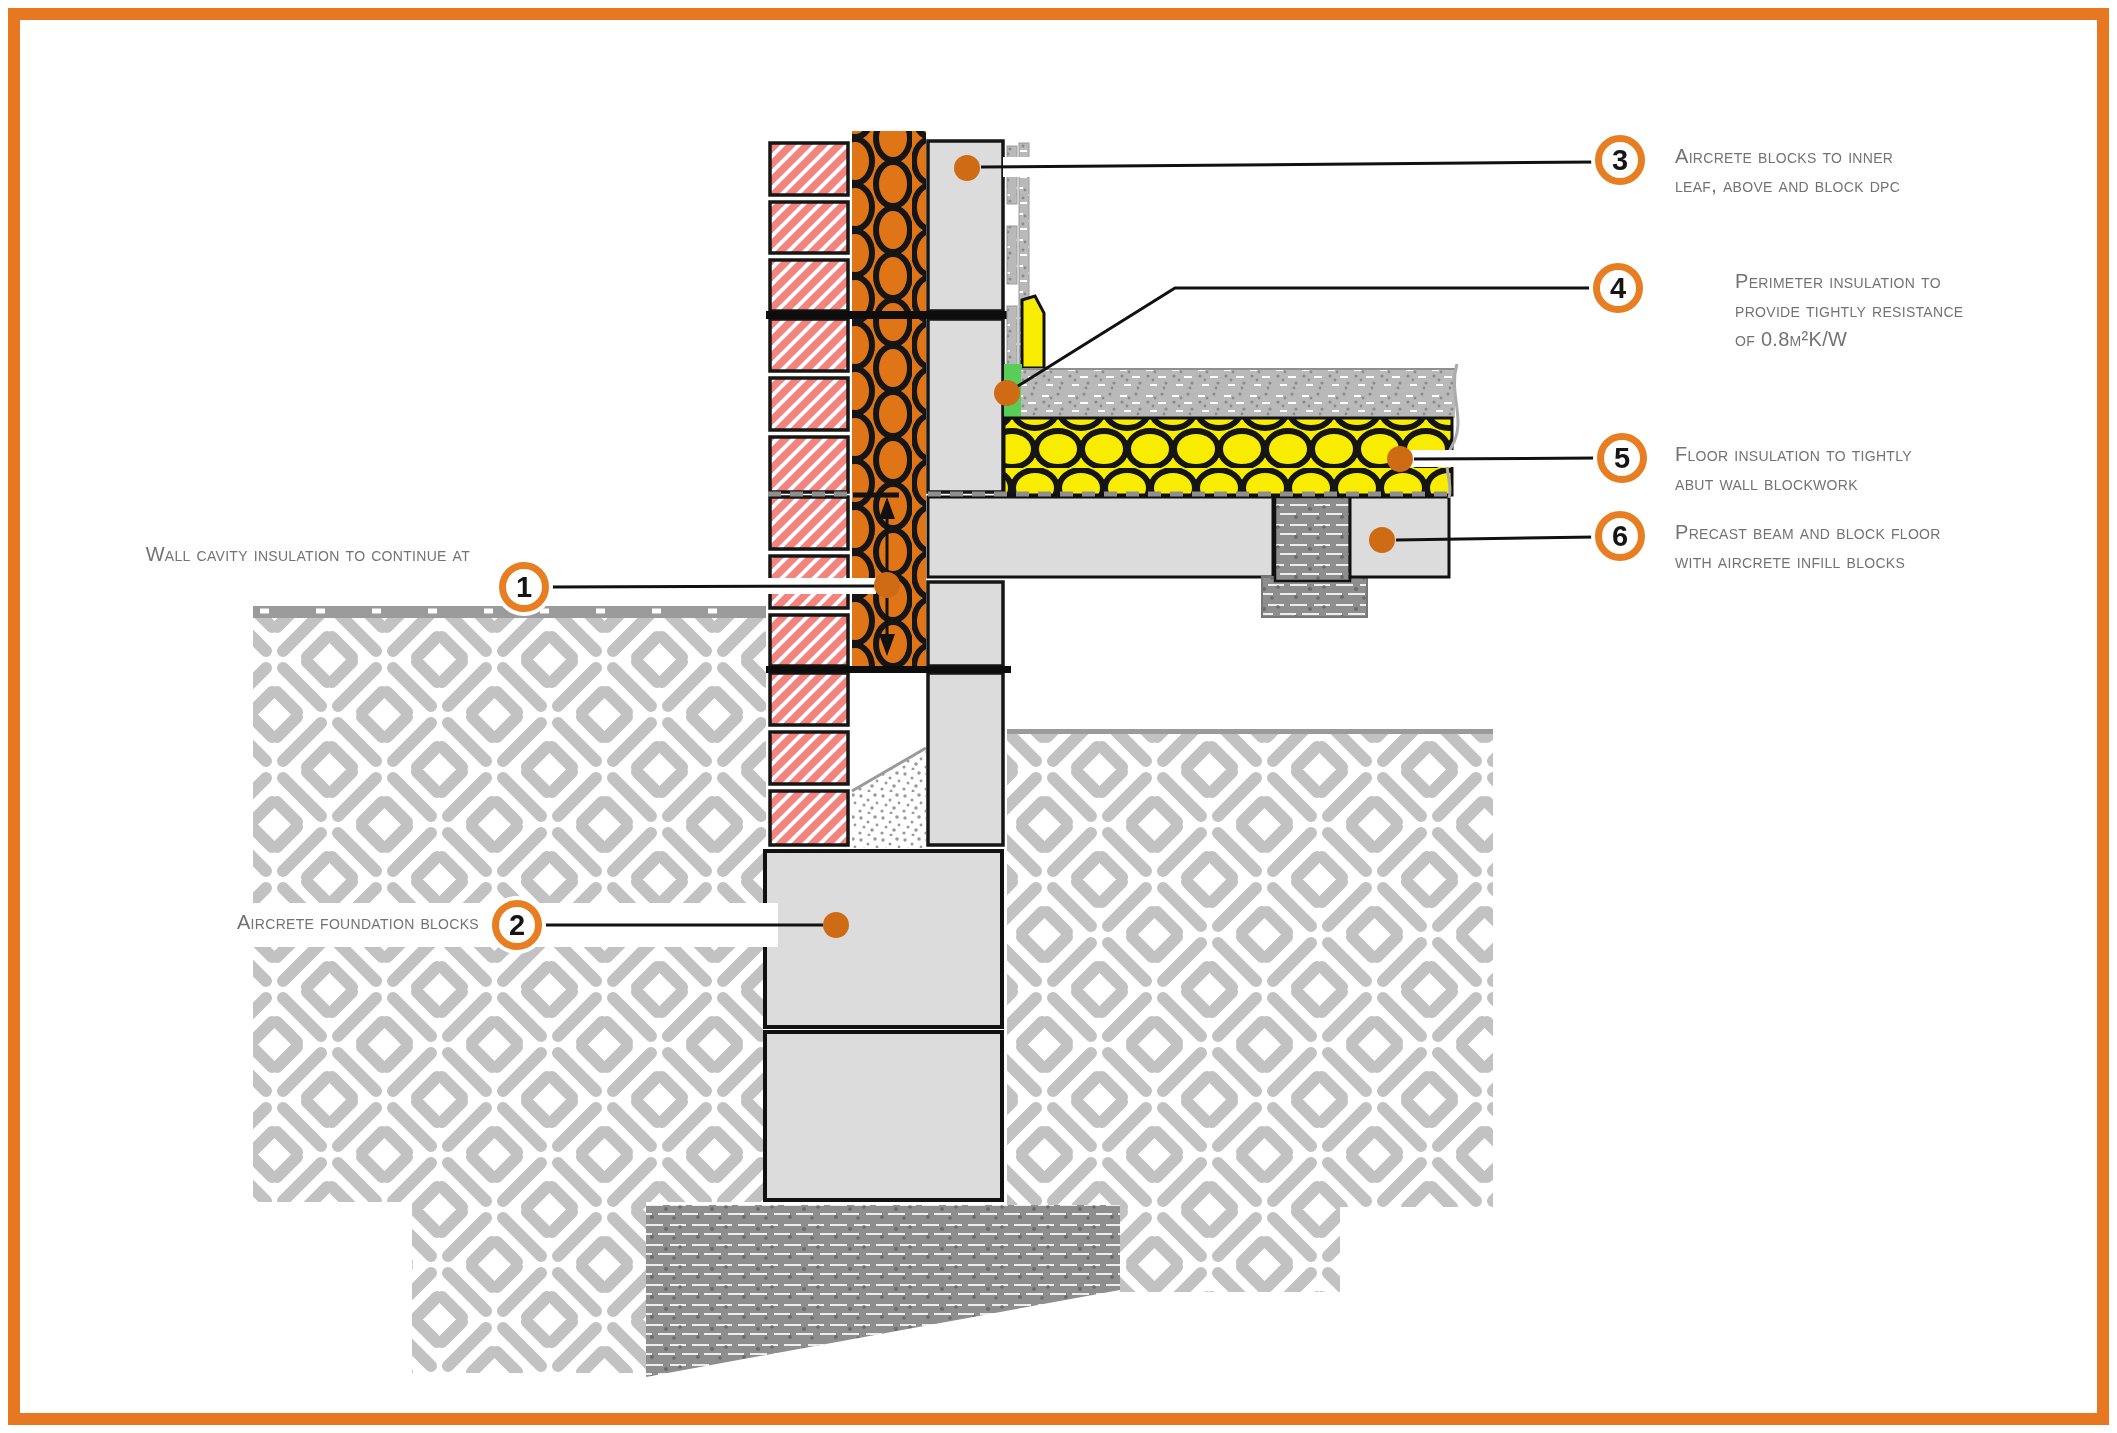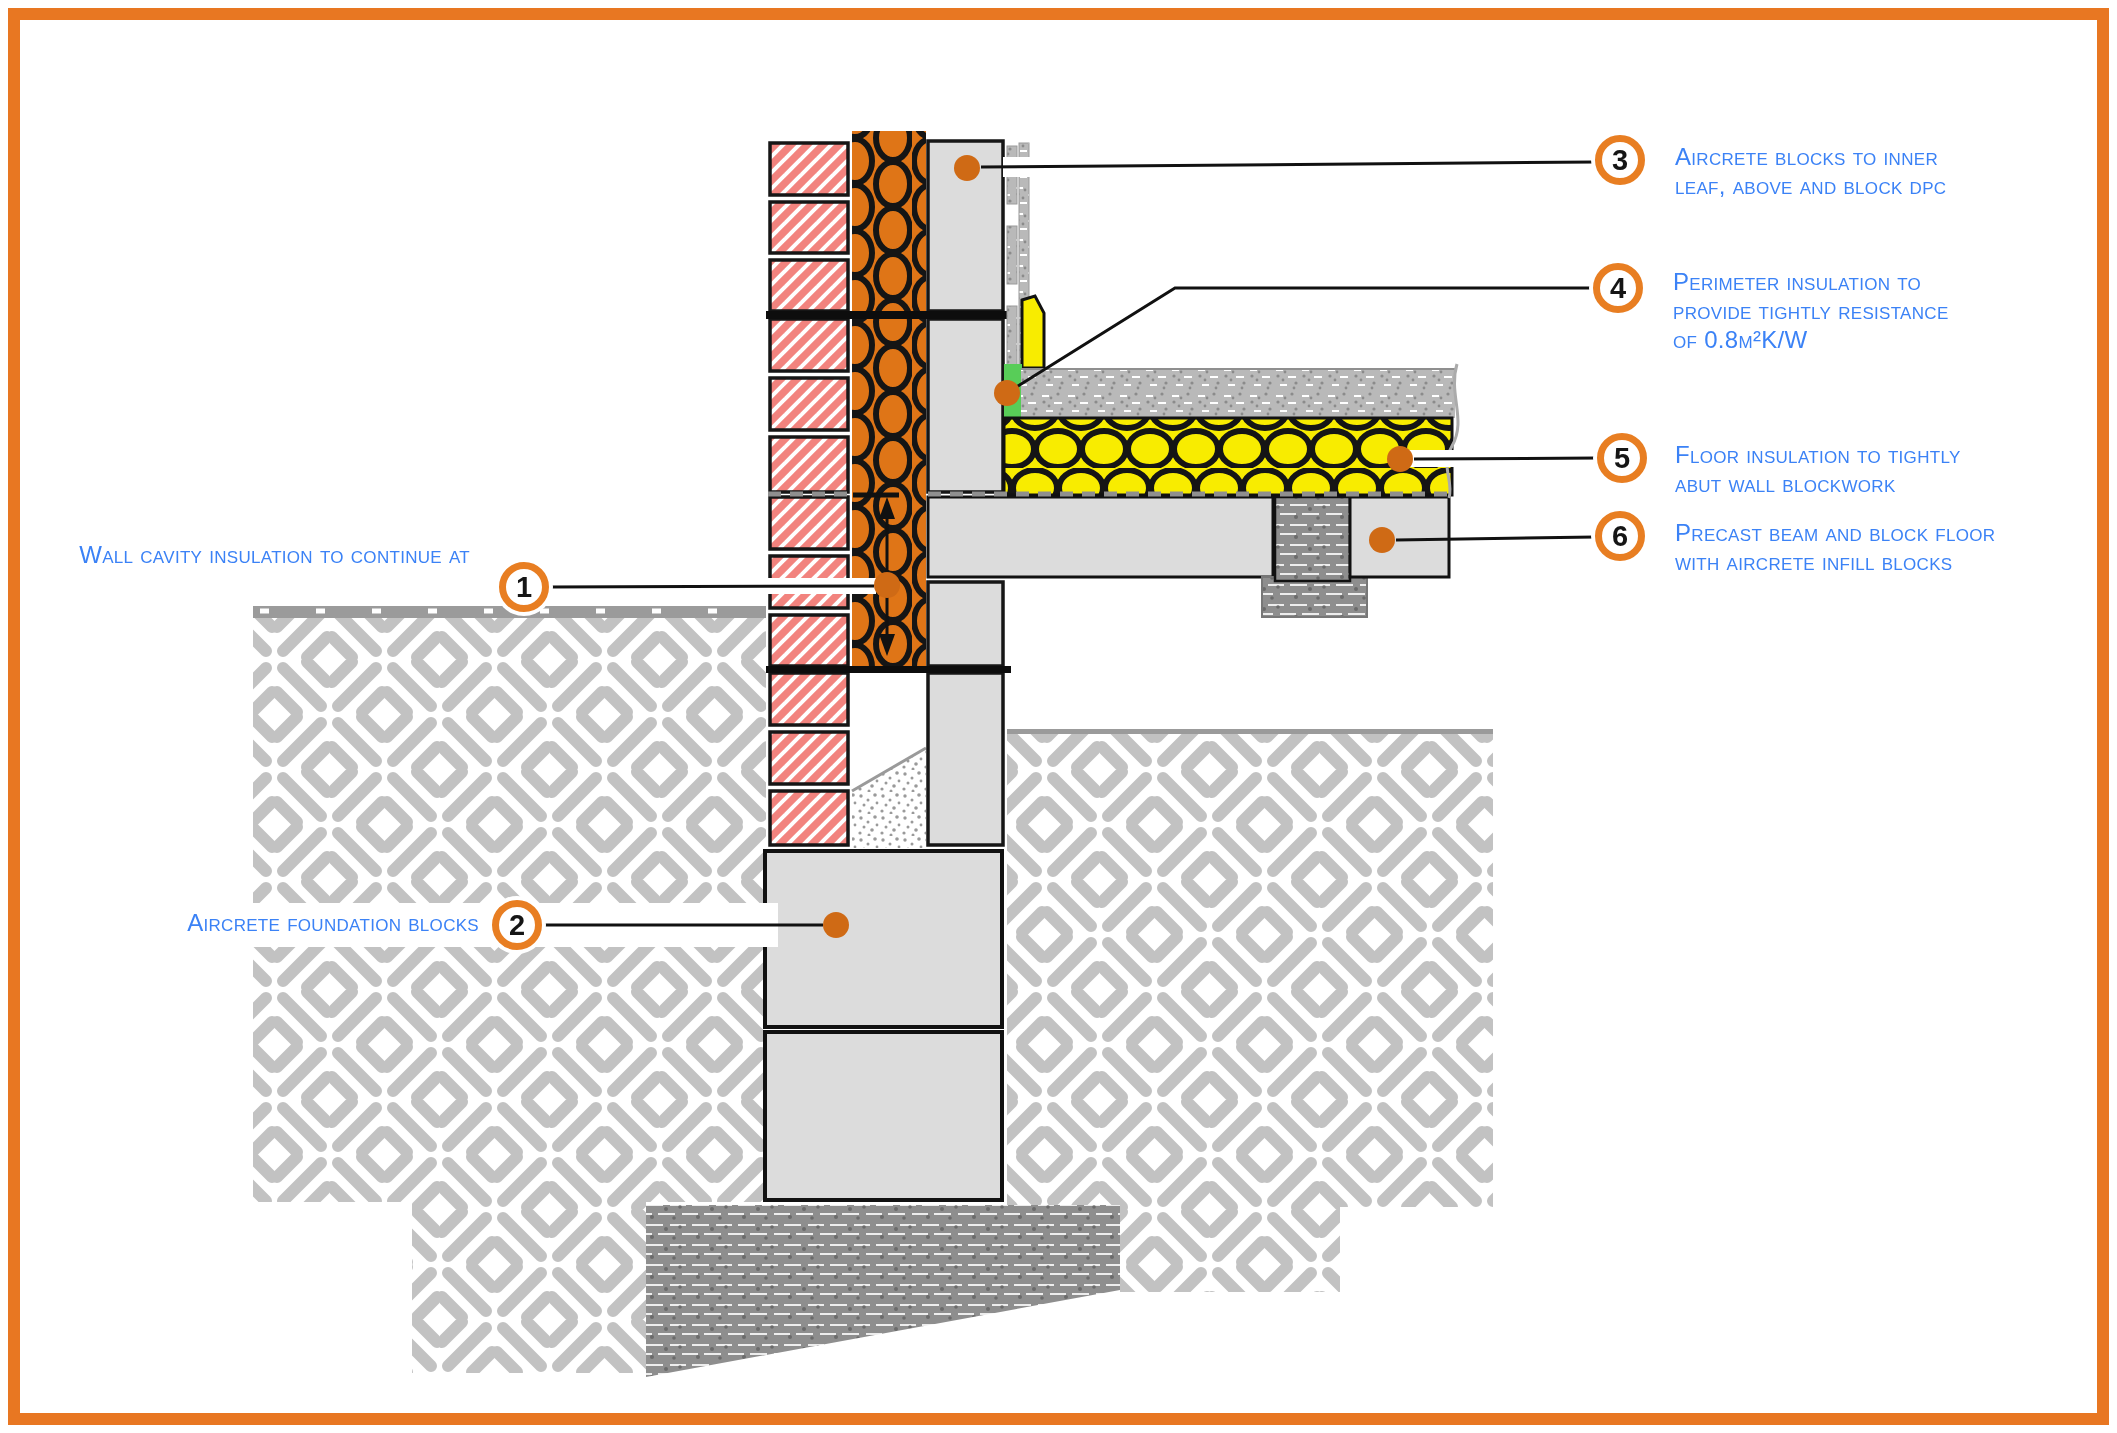--- a/index.html
+++ b/index.html
@@ -9,21 +9,21 @@
   .drawing-svg{position:absolute;left:0;top:0;z-index:1;}
   .callout-circle{
     position:absolute;z-index:20;width:50px;height:50px;box-sizing:border-box;
     border:7px solid #E87E22;border-radius:50%;background:#fff;
     box-shadow:0 0 0 4px #fff;
     display:flex;align-items:center;justify-content:center;
     font-size:29px;font-weight:bold;color:#151515;
   }
   .callout-label{
     position:absolute;z-index:15;
-    font-size:24px;line-height:29px;color:#3b82f6;
+    font-size:20px;line-height:29px;color:#737373;
     font-variant:small-caps;letter-spacing:.3px;white-space:nowrap;
   }
   .callout-label.right-align{text-align:center;}
   .callout-label.on-hatch{background:#fff;padding:1px 6px;}
 </style>
 </head>
 <body>
 
 <div class="stage">
   <div class="frame"></div>
@@ -243,21 +243,21 @@
   <div class="callout-label right-align" style="right:1647px;top:540px;">
     <div>Wall cavity insulation to continue at</div>
   </div>
   <div class="callout-label right-align on-hatch" style="right:1632px;top:907px;margin-left:46px;">
     <div>Aircrete foundation blocks</div>
   </div>
   <div class="callout-label" style="left:1675px;top:142px;">
     <div>Aircrete blocks to inner</div>
     <div>leaf, above and block dpc</div>
   </div>
-  <div class="callout-label" style="left:1673px;top:267px;">
+  <div class="callout-label" style="left:1735px;top:267px;">
     <div>Perimeter insulation to</div>
     <div>provide tightly resistance</div>
     <div>of 0.8m²K/W</div>
   </div>
   <div class="callout-label" style="left:1675px;top:518px;">
     <div>Precast beam and block floor</div>
     <div>with aircrete infill blocks</div>
   </div>
   <div class="callout-label" style="left:1675px;top:440px;">
     <div>Floor insulation to tightly</div>

